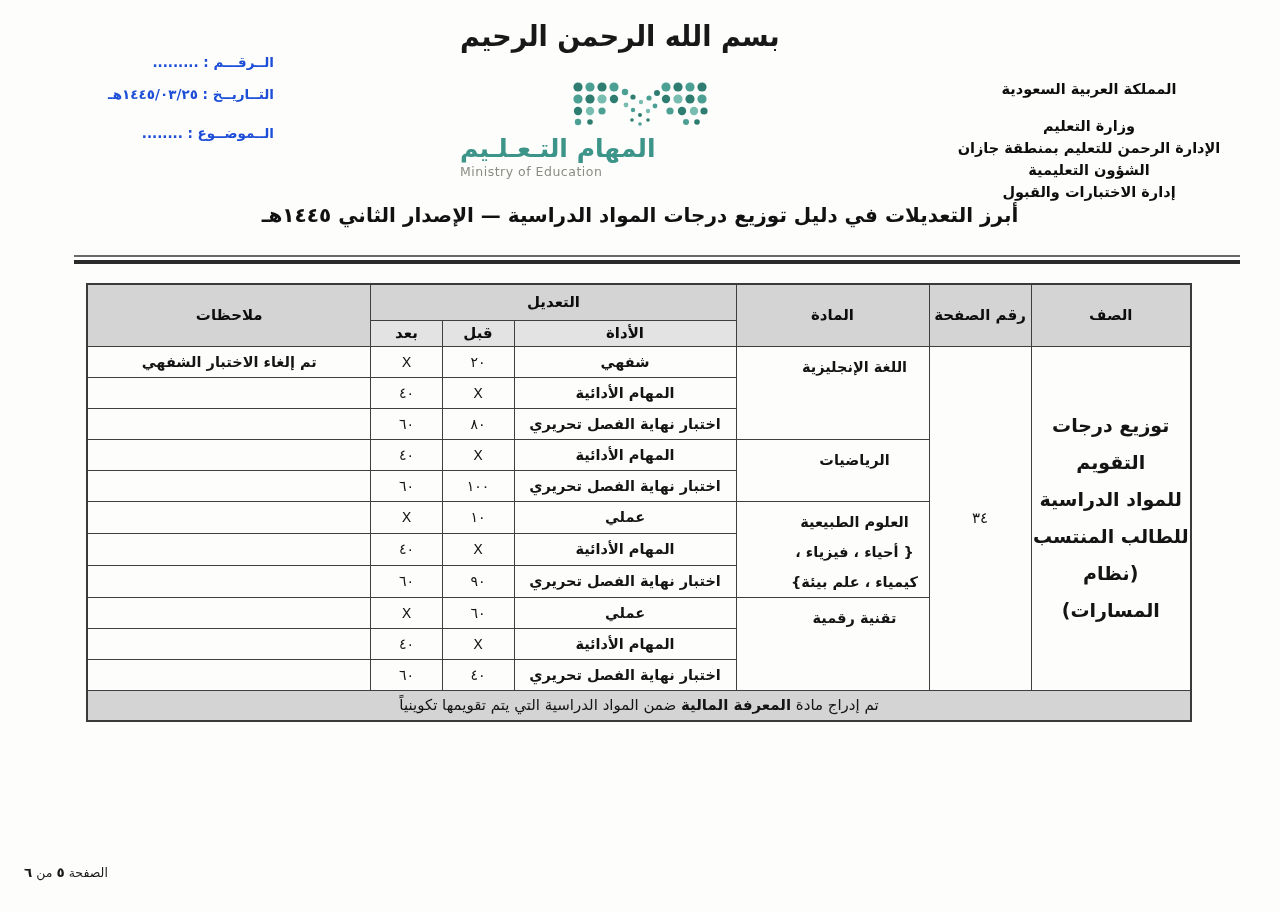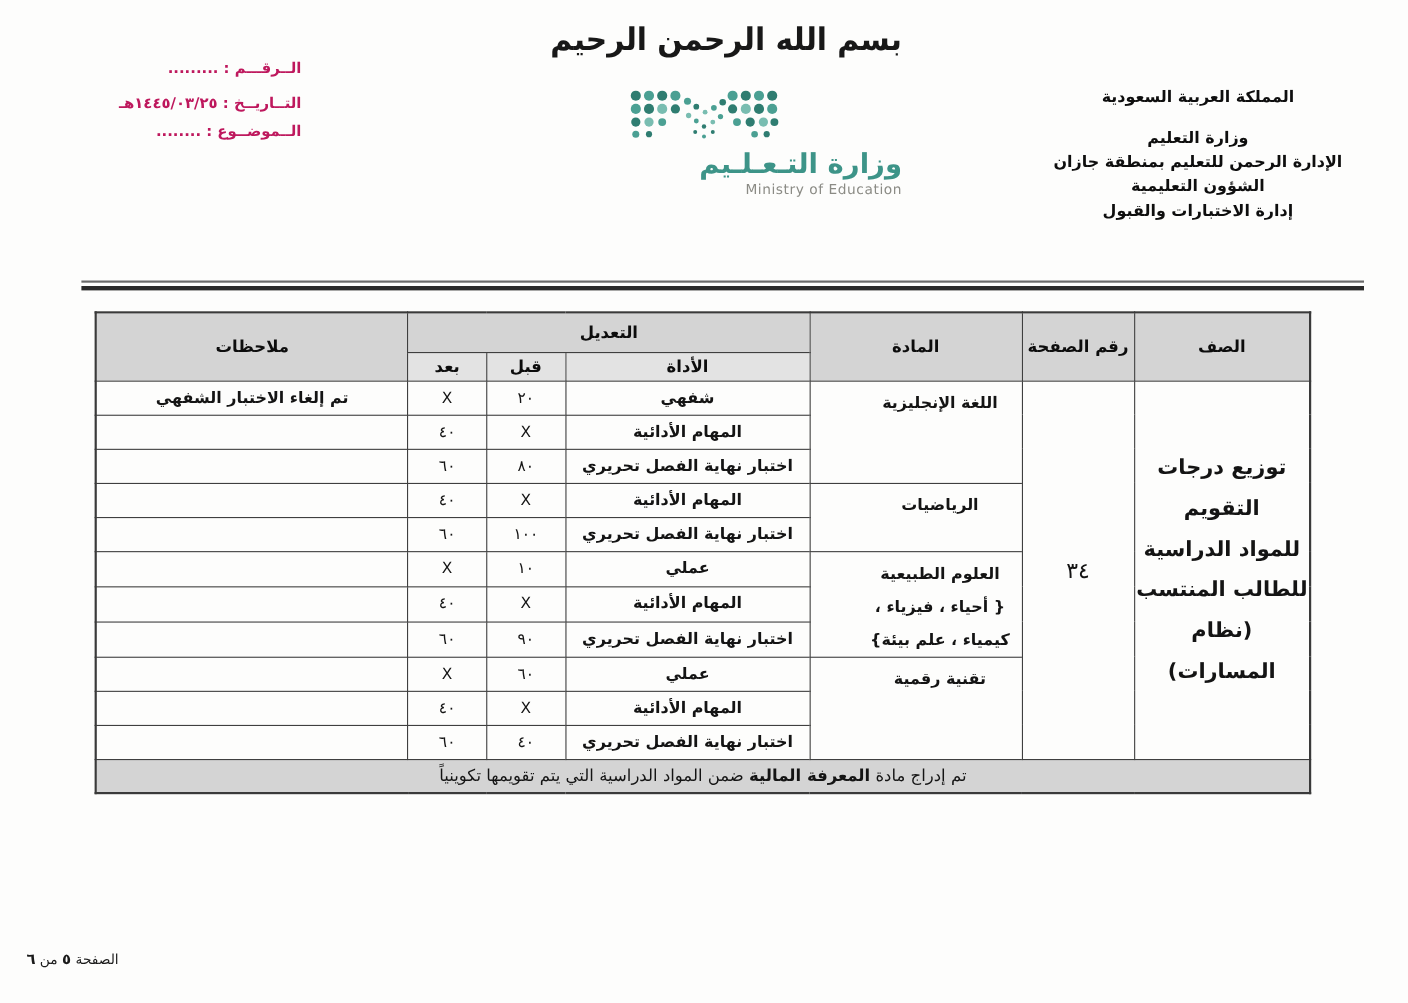--- a/index.html
+++ b/index.html
@@ -21,31 +21,31 @@
   .lh-right {
     position: absolute; top: 50px; right: 52px; width: 278px;
     text-align: center; font-weight: bold; font-size: 14.5px; line-height: 22px;
     color: #0e0e0e;
     margin-top: 28px;
   }
   .lh-right .org-line:first-child { margin-bottom: 15px; }
 
   .lh-left {
     position: absolute; top: 52px; left: 22px; width: 252px;
-    font-size: 13.5px; font-weight: bold; color: #be185d;
+    font-size: 13.5px; font-weight: bold; color: #1d4ed8;
   }
   .field-row { line-height: 21px; white-space: nowrap; }
   .field-row.r1 { margin-bottom: 11px; }
-  .field-row.r2 { margin-bottom: 5px; }
+  .field-row.r2 { margin-bottom: 18px; }
   .field-row.r3 { margin-bottom: 9px; }
   .field-value { font-weight: bold; letter-spacing: 1px; }
 
   .lh-center {
     position: absolute; top: 8px; left: 50%; transform: translateX(-50%);
-    width: 360px; text-align: right; direction: rtl;
+    width: 360px; text-align: left; direction: rtl;
   }
   .bismillah {
     font-size: 27px; font-weight: bold; color: #181818;
     transform: scaleY(1.05); display: inline-block;
     letter-spacing: 0px; line-height: 58px;
   }
   .logo-dots { display: block; margin: 14px auto 2px auto; }
   .ministry-ar {
     font-size: 25px; font-weight: bold; color: #3d9488; line-height: 30px;
     letter-spacing: 0px;
@@ -85,21 +85,21 @@
     font-weight: bold; font-size: 14.5px;
     vertical-align: top; padding-top: 5px; line-height: 30px;
   }
   .subject-cell .subj-line { display: block; padding-left: 44px; }
   .grade-cell {
     font-weight: bold; font-size: 19px; vertical-align: middle; line-height: 37px;
     background: #fdfdfc;
     border-radius: 28px;
   }
   .grade-cell .grade-line { display: block; }
-  .pageno-cell { font-weight: normal; font-size: 20px; vertical-align: middle; }
+  .pageno-cell { font-weight: normal; font-size: 15px; vertical-align: middle; }
   tr.tbl-footer { height: 32px; }
   tr.tbl-footer td { background: #d4d4d4; font-size: 15px; }
   .fn-bold { font-weight: bold; }
 
   
   .page-footer {
     position: absolute; left: 24px; top: 864px; direction: rtl;
     font-size: 12.5px; color: #1a1a1a; white-space: nowrap;
   }
   .page-footer .pf-num { font-weight: bold; font-size: 13.5px; }
@@ -171,24 +171,25 @@
           <circle cx="119" cy="19" r="4.6" fill="#2f7d71"></circle>
           <circle cx="131" cy="19" r="4.6" fill="#4ba093"></circle>
         <circle cx="99" cy="31" r="3.6" fill="#4ba093"></circle>
           <circle cx="111" cy="31" r="4.2" fill="#2f7d71"></circle>
           <circle cx="123" cy="31" r="4.2" fill="#79bdb1"></circle>
           <circle cx="133" cy="31" r="3.6" fill="#2f7d71"></circle>
         <circle cx="115" cy="42" r="3.0" fill="#4ba093"></circle>
           <circle cx="126" cy="42" r="2.8" fill="#2f7d71"></circle>
       </g>
     </svg>
-    <div class="ministry-ar">وزارة التـعـلـيم</div>
+    <div class="ministry-ar">المهام التـعـلـيم</div>
     <div class="ministry-en">Ministry of Education</div>
   </div>
 
+  <div class="doc-title">أبرز التعديلات في دليل توزيع درجات المواد الدراسية — الإصدار الثاني ١٤٤٥هـ</div>
   <div class="title-divider">
     <div class="thin"></div>
     <div class="thick"></div>
   </div>
 
   <div class="table-wrap">
     <table class="amendments">
       <colgroup>
         <col style="width:160px">
           <col style="width:102px">

